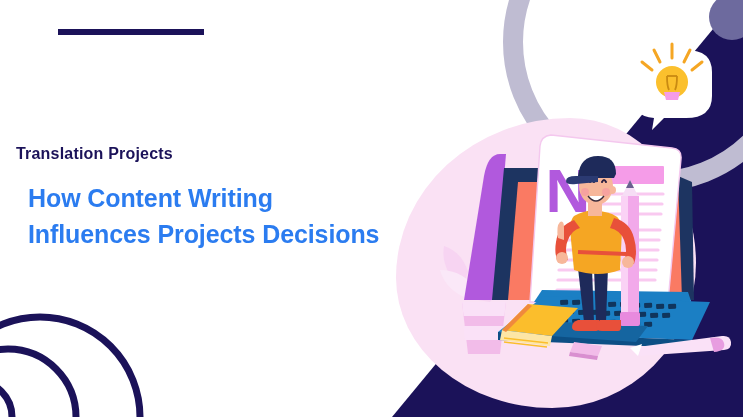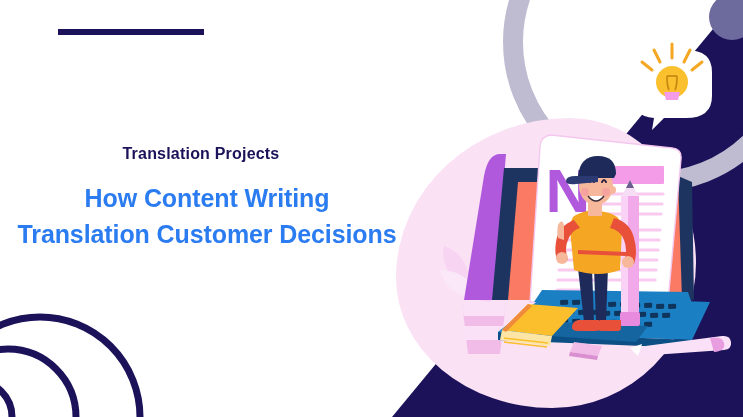--- a/index.html
+++ b/index.html
@@ -56,23 +56,22 @@
     position:absolute;
     left:0; bottom:0;
     width:190px; height:110px;
     z-index:5;
     pointer-events:none;
   }
 
   
   .text-block{
     position:absolute;
-    left:0; top:146px;
+    left:16px; top:146px;
     width:402px;
-    text-align:center;
     z-index:6;
   }
   .eyebrow{
     font-size:16px;
     font-weight:bold;
     color:#1b1259;
     letter-spacing:.2px;
     margin:0 0 19px 0;
     line-height:1;
   }
@@ -116,21 +115,21 @@
       <path d="M -60 110 A 100 100 0 0 1 140 110"></path>
       <path d="M -60 110 A 68 68 0 0 1 76 110"></path>
       <path d="M -60 110 A 36 36 0 0 1 12 110"></path>
     </g>
   </svg>
 
   <div class="text-block">
     <p class="eyebrow">Translation Projects</p>
     <h1 class="headline">
       <span>How Content Writing</span>
-      <span>Translation Customer Decisions</span>
+      <span>Influences Projects Decisions</span>
     </h1>
   </div>
 
   <svg class="illustration" viewBox="0 0 351 417">
 
     <g>
       <path d="M70 290 q-22 -22 -18 -44 q18 6 24 26 z" fill="#f7d4f2"></path>
       <path d="M86 300 q4 -34 26 -46 q2 28 -14 48 z" fill="#f7d4f2"></path>
       <path d="M80 300 q-26 -8 -32 -30 q24 0 38 22 z" fill="#fae8f8"></path>
       <path d="M70 302 h44 l-6 52 h-32 z" fill="#f2bce9"></path>

